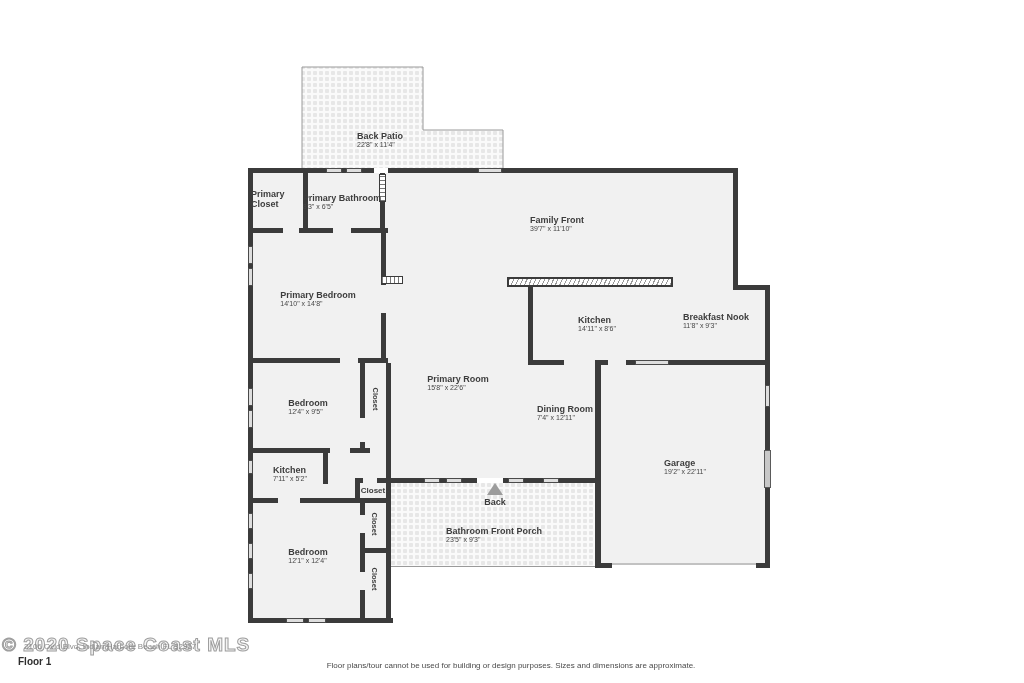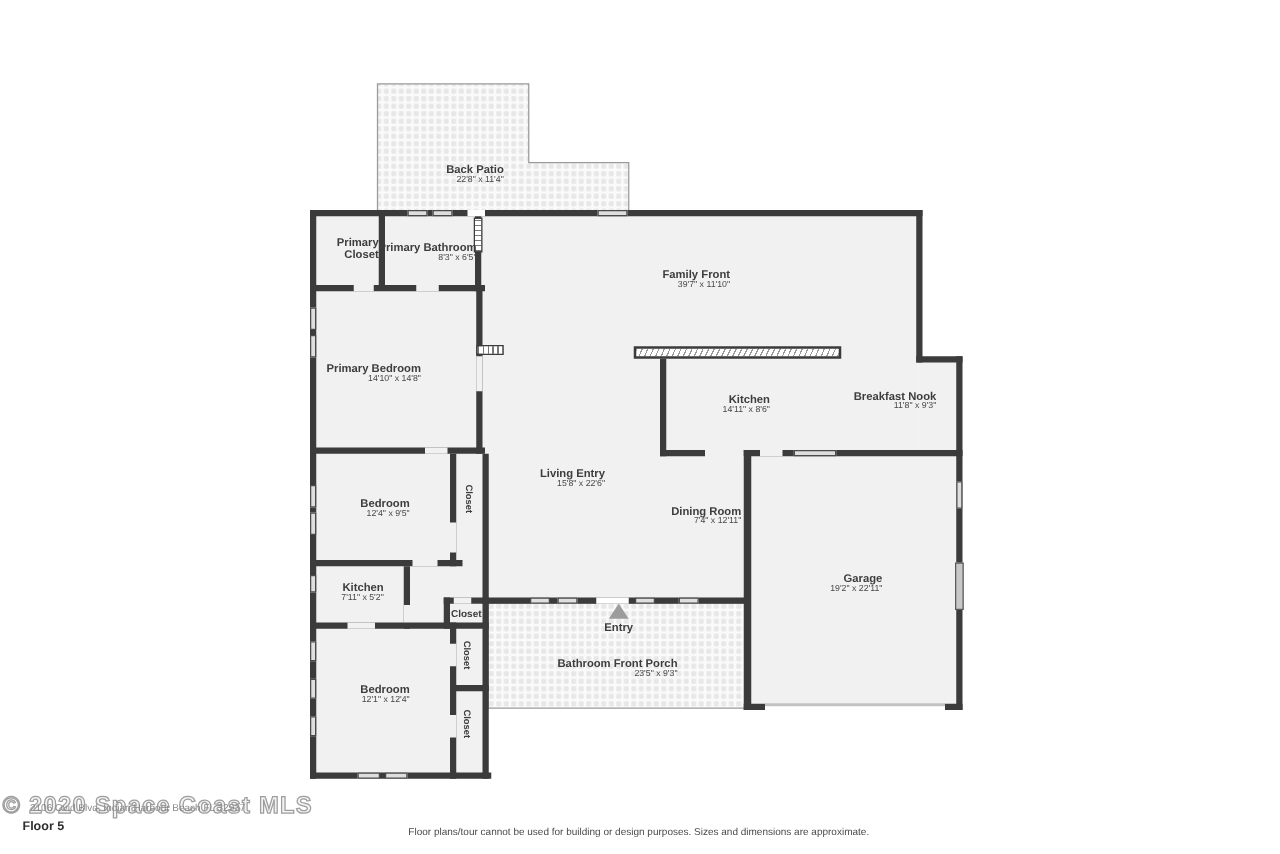--- a/index.html
+++ b/index.html
@@ -15,21 +15,21 @@
   .gx{position:absolute;background:#ffffff;z-index:4;}
   .gi{position:absolute;background:#f1f1f1;z-index:4;}
   .door-v{position:absolute;z-index:5;border:1px solid #3b3b3b;box-sizing:border-box;
     background:repeating-linear-gradient(0deg,#777 0 1px,#fff 1px 4px);}
   .door-h{position:absolute;z-index:5;border:1px solid #3b3b3b;box-sizing:border-box;
     background:repeating-linear-gradient(90deg,#777 0 1px,#fff 1px 4px);}
   .gray-door{position:absolute;background:#c8c8c8;border:1px solid #5a5a5a;box-sizing:border-box;z-index:4;}
   .counter{position:absolute;z-index:5;border:2px solid #3b3b3b;box-sizing:border-box;
     background:repeating-linear-gradient(115deg,#9a9a9a 0 1px,#fff 1px 4px);}
   .gdoor-line{position:absolute;background:#c2c2c2;z-index:5;}
-  .lbl{position:absolute;transform:translate(-50%,-50%);text-align:right;color:#3d3d3d;z-index:6;white-space:nowrap;}
+  .lbl{position:absolute;transform:translate(-50%,-50%);text-align:left;color:#3d3d3d;z-index:6;white-space:nowrap;}
   .lbl .nm{font-weight:bold;font-size:9px;line-height:1.15;}
   .lbl .dm{font-size:7px;line-height:1.2;color:#474747;}
   .lbl.wrap{white-space:normal;width:52px;}
   .lbl-v{position:absolute;transform:translate(-50%,-50%);writing-mode:vertical-rl;
     font-weight:bold;font-size:7.5px;color:#3d3d3d;z-index:6;}
   .entry-tri{position:absolute;width:0;height:0;z-index:6;
     border-left:8px solid transparent;border-right:8px solid transparent;
     border-bottom:12px solid #9c9c9c;}
   .wm{position:absolute;left:2px;top:634px;z-index:7;font-size:19px;font-weight:bold;
     letter-spacing:1px;color:#f3f3f3;-webkit-text-stroke:1px #9e9e9e;}
@@ -139,69 +139,69 @@
     <div class="nm">Primary Closet</div>
   </div>
   <div class="lbl" style="left:342px;top:202px">
     <div class="nm">Primary Bathroom</div>
     <div class="dm">8'3" x 6'5"</div>
   </div>
   <div class="lbl" style="left:557px;top:224px">
     <div class="nm">Family Front</div>
     <div class="dm">39'7" x 11'10"</div>
   </div>
-  <div class="lbl" style="left:299px;top:299px">
+  <div class="lbl" style="left:318px;top:299px">
     <div class="nm">Primary Bedroom</div>
     <div class="dm">14'10" x 14'8"</div>
   </div>
   <div class="lbl" style="left:597px;top:324px">
     <div class="nm">Kitchen</div>
     <div class="dm">14'11" x 8'6"</div>
   </div>
   <div class="lbl" style="left:716px;top:321px">
     <div class="nm">Breakfast Nook</div>
     <div class="dm">11'8" x 9'3"</div>
   </div>
   <div class="lbl" style="left:458px;top:383px">
-    <div class="nm">Living Entry</div>
+    <div class="nm">Primary Room</div>
     <div class="dm">15'8" x 22'6"</div>
   </div>
   <div class="lbl" style="left:308px;top:407px">
     <div class="nm">Bedroom</div>
     <div class="dm">12'4" x 9'5"</div>
   </div>
   <div class="lbl" style="left:565px;top:413px">
     <div class="nm">Dining Room</div>
     <div class="dm">7'4" x 12'11"</div>
   </div>
   <div class="lbl" style="left:290px;top:474px">
     <div class="nm">Kitchen</div>
     <div class="dm">7'11" x 5'2"</div>
   </div>
   <div class="lbl" style="left:685px;top:467px">
     <div class="nm">Garage</div>
     <div class="dm">19'2" x 22'11"</div>
   </div>
   <div class="entry-tri" style="left:487px;top:483px"></div>
   <div class="lbl" style="left:495px;top:502px">
-    <div class="nm">Entry</div>
+    <div class="nm">Back</div>
   </div>
   <div class="lbl" style="left:494px;top:535px">
     <div class="nm">Bathroom Front Porch</div>
     <div class="dm">23'5" x 9'3"</div>
   </div>
   <div class="lbl" style="left:308px;top:556px">
     <div class="nm">Bedroom</div>
     <div class="dm">12'1" x 12'4"</div>
   </div>
 
   <div class="lbl-v" style="left:375px;top:399px">Closet</div>
   <div class="lbl" style="left:373px;top:491px">
     <div class="nm" style="font-size:8px">Closet</div>
   </div>
   <div class="lbl-v" style="left:374px;top:524px">Closet</div>
   <div class="lbl-v" style="left:374px;top:579px">Closet</div>
 </div>
 
 <div class="wm">© 2020 Space Coast MLS</div>
 <div class="wm-addr">2106 Ovid Blvd, Indian Harbour Beach FL 32937</div>
-<div class="floor-lbl">Floor 5</div>
+<div class="floor-lbl">Floor 1</div>
 <div class="disclaimer">Floor plans/tour cannot be used for building or design purposes. Sizes and dimensions are approximate.</div>
 
 </body></html>

